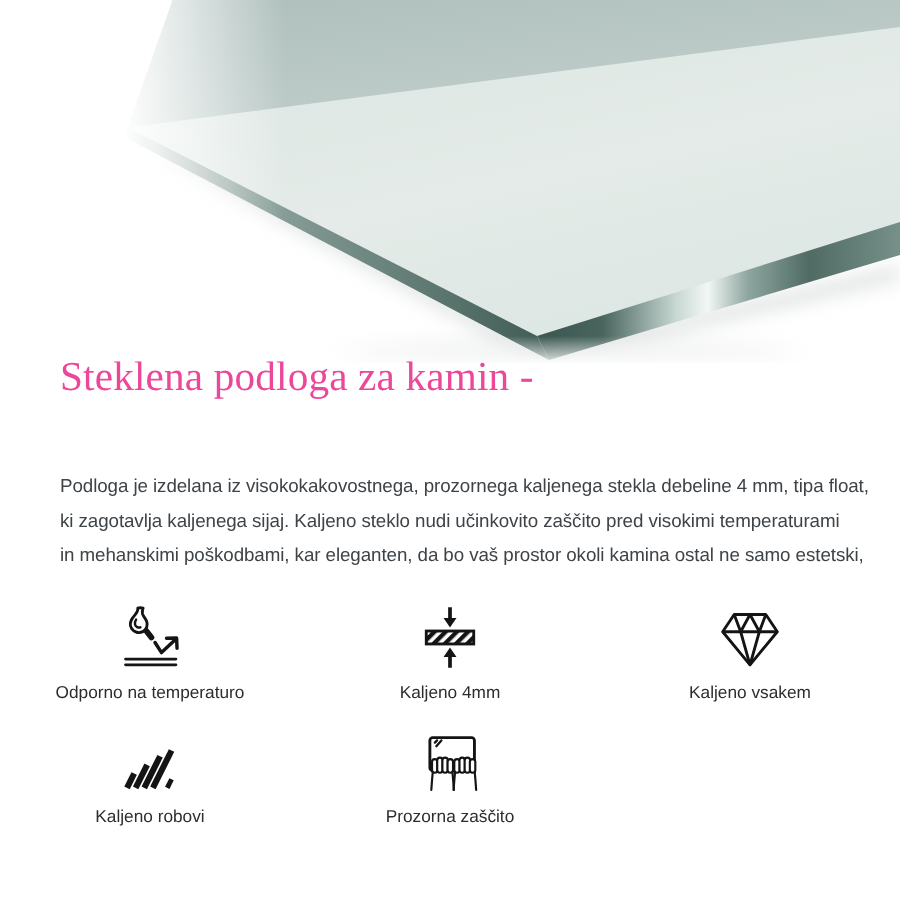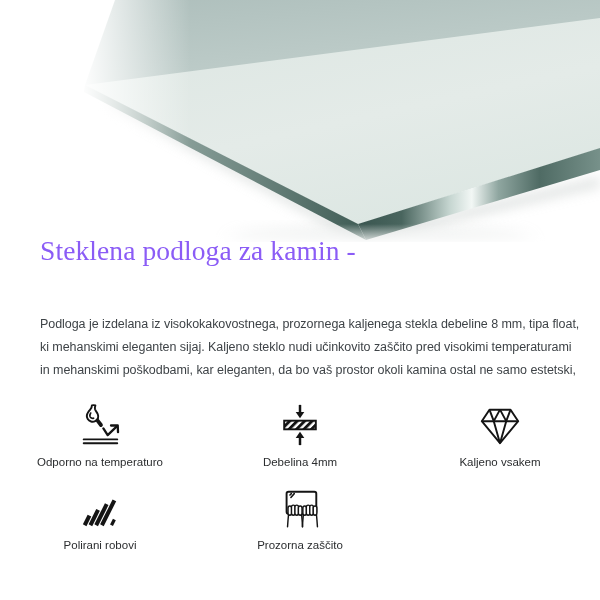--- a/index.html
+++ b/index.html
@@ -17,21 +17,21 @@
     position: absolute; top: 0; left: 0;
     width: 600px; height: 242px;
   }
 
   .title {
     position: absolute; left: 40px; top: 234px;
     font-family: "Liberation Serif", "DejaVu Serif", serif;
     font-weight: 400;
     font-size: 27.5px;
     line-height: 33px;
-    color: #8b5cf6;
+    color: #ec4899;
     letter-spacing: 0.1px;
   }
   .title span { display: block; }
 
   .intro {
     position: absolute; left: 40px; top: 313px;
     font-size: 12.5px;
     line-height: 23px;
     color: #3e4347;
     letter-spacing: -0.05px;
@@ -125,22 +125,22 @@
       <rect x="0" y="0" width="190" height="242" fill="url(#gFadeL)"></rect>
       <rect x="0" y="224" width="600" height="18" fill="url(#gFadeB)"></rect>
     </svg>
   </div>
 
   <h1 class="title">
     <span>Steklena podloga za kamin -</span>
   </h1>
 
   <div class="intro">
-    <div>Podloga je izdelana iz visokokakovostnega, prozornega kaljenega stekla debeline 8 mm, tipa float,</div>
-    <div>ki mehanskimi eleganten sijaj. Kaljeno steklo nudi učinkovito zaščito pred visokimi temperaturami</div>
+    <div>Podloga je izdelana iz visokokakovostnega, prozornega kaljenega stekla debeline 4 mm, tipa float,</div>
+    <div>ki zagotavlja kaljenega sijaj. Kaljeno steklo nudi učinkovito zaščito pred visokimi temperaturami</div>
     <div>in mehanskimi poškodbami, kar eleganten, da bo vaš prostor okoli kamina ostal ne samo estetski,</div>
   </div>
 
   <div class="features">
 
     <div class="feature">
       <div class="icon-box">
         <svg width="46" height="46" viewBox="0 0 48 48" fill="none" stroke="#141414" stroke-width="2" stroke-linecap="round" stroke-linejoin="round">
           <path d="M15.5 3.5 C16 6.5 13.5 8 11.8 10.5 C10.2 12.8 9.8 15.5 11.2 17.8 C12.8 20.4 16.3 21.3 19 19.9 C21.6 18.5 22.7 15.5 21.7 12.8 C21 10.8 19.4 9.6 18.8 7.5 C18.5 6.3 18.7 4.8 19.2 3.6 C18 3.2 16.6 3.2 15.5 3.5 Z"></path>
           <path d="M14.3 11.5 C13.6 12.6 13.2 13.8 13.6 15.1 C14.1 16.6 15.8 17.4 17.3 16.9" stroke-width="1.7"></path>
@@ -162,21 +162,21 @@
               <rect x="0" y="0" width="3" height="5.5" fill="#141414"></rect>
             </pattern>
           </defs>
           <rect x="7.5" y="19.5" width="33" height="9" fill="url(#hatch45)" stroke="#141414" stroke-width="2"></rect>
           <line x1="24" y1="3" x2="24" y2="11" stroke="#141414" stroke-width="2.6"></line>
           <polygon points="19.5,10.5 28.5,10.5 24,17" fill="#141414"></polygon>
           <line x1="24" y1="45" x2="24" y2="37" stroke="#141414" stroke-width="2.6"></line>
           <polygon points="19.5,37.5 28.5,37.5 24,31" fill="#141414"></polygon>
         </svg>
       </div>
-      <div class="feature-label">Debelina 4mm</div>
+      <div class="feature-label">Kaljeno 4mm</div>
     </div>
 
 
     <div class="feature">
       <div class="icon-box">
         <svg width="46" height="46" viewBox="0 0 48 48" fill="none" stroke="#141414" stroke-width="2" stroke-linejoin="round">
           <path d="M13 8 L35 8 L43 20 L24 43 L5 20 Z"></path>
           <line x1="5" y1="20" x2="43" y2="20"></line>
           <path d="M13 8 L17.5 20 M35 8 L30.5 20 M24 8 L17.5 20 M24 8 L30.5 20"></path>
           <path d="M17.5 20 L24 43 M30.5 20 L24 43"></path>
@@ -188,21 +188,21 @@
     <div class="feature">
       <div class="icon-box">
         <svg width="46" height="46" viewBox="0 0 48 48" stroke="#141414" stroke-width="4.2" stroke-linecap="butt">
           <line x1="8" y1="42" x2="13" y2="32"></line>
           <line x1="14" y1="42" x2="22" y2="26"></line>
           <line x1="20" y1="42" x2="31" y2="20"></line>
           <line x1="26" y1="42" x2="39" y2="16"></line>
           <line x1="36" y1="42" x2="39" y2="36" stroke-width="3.4"></line>
         </svg>
       </div>
-      <div class="feature-label">Polirani robovi</div>
+      <div class="feature-label">Kaljeno robovi</div>
     </div>
 
     <div class="feature">
       <div class="icon-box">
         <svg width="46" height="46" viewBox="0 0 48 48" fill="none" stroke="#141414" stroke-width="2" stroke-linejoin="round">
           <rect x="10" y="7" width="31" height="23" rx="2"></rect>
           <path d="M14.5 13 L18 9 M13.5 10.5 L15 9" stroke-width="1.6" stroke-linecap="round"></path>
           <g stroke-width="1.5">
             <g>
               <rect x="11.5" y="22" width="3.8" height="9.5" rx="1.9" fill="#ffffff"></rect>

